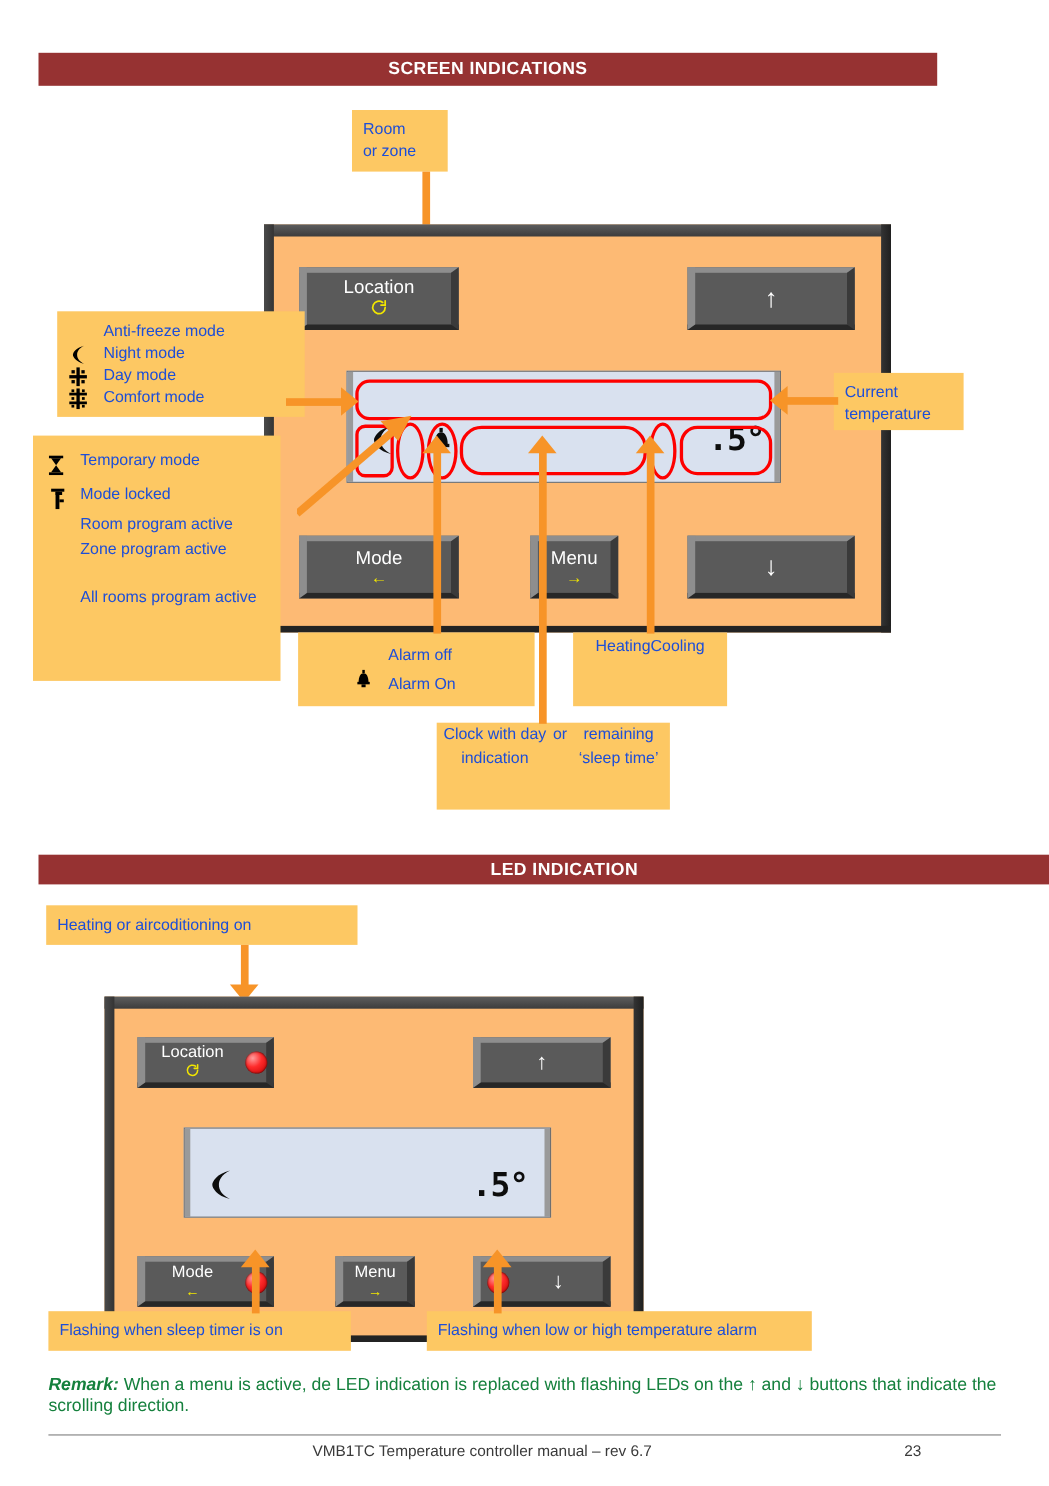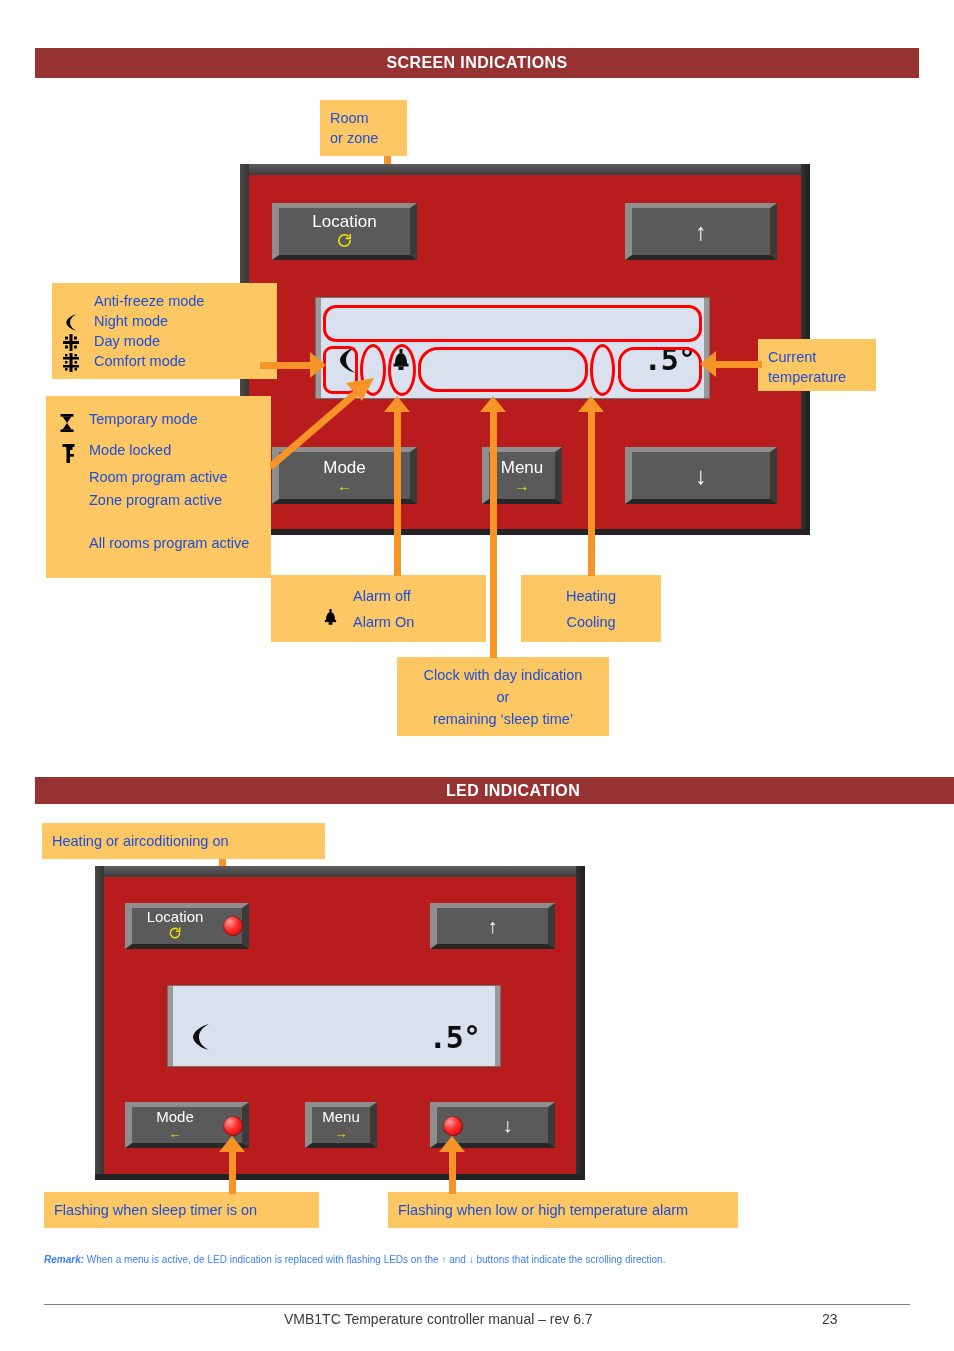--- a/index.html
+++ b/index.html
@@ -17,32 +17,32 @@
     font-weight:bold;font-size:16px;letter-spacing:.4px;
     display:flex;align-items:center;justify-content:center;
   }
 
   
   .callout{
     position:absolute;background:#fdc863;color:#1d4ed8;
     font-size:14.5px;line-height:20px;box-sizing:border-box;
   }
   .callout.pad{padding:8px 10px;}
-  .callout.center{display:flex;flex-direction:column;justify-content:center;text-align:center;}
+  .callout.center{display:flex;flex-direction:row;justify-content:center;text-align:center;}
 
   
   .oline{position:absolute;background:#f79428;}
   .oarrow{position:absolute;width:0;height:0;}
   .oarrow.down{border-left:13px solid transparent;border-right:13px solid transparent;border-top:16px solid #f79428;}
   .oarrow.up{border-left:13px solid transparent;border-right:13px solid transparent;border-bottom:16px solid #f79428;}
   .oarrow.right{border-top:13px solid transparent;border-bottom:13px solid transparent;border-left:16px solid #f79428;}
   .oarrow.left{border-top:13px solid transparent;border-bottom:13px solid transparent;border-right:16px solid #f79428;}
 
   
-  .device{position:absolute;background:#b91c1c;}
+  .device{position:absolute;background:#fdba74;margin-top:40px;}
   .device .topedge{position:absolute;left:0;top:0;width:100%;height:11px;
      background:linear-gradient(#5e5e5e,#3c3c3c);}
   .device .leftedge{position:absolute;left:0;top:0;width:9px;height:100%;
      background:linear-gradient(90deg,#4a4a4a,#343434);}
   .device .rightedge{position:absolute;right:0;top:0;width:9px;height:100%;
      background:linear-gradient(90deg,#343434,#1f1f1f);}
   .device .botedge{position:absolute;left:0;bottom:0;width:100%;height:6px;background:#232323;}
 
   
   .key{position:absolute;box-sizing:border-box;
@@ -67,31 +67,31 @@
   
   .lcd{position:absolute;background:#d9e1ef;box-sizing:border-box;
        border:1px solid #6f6f6f;
        box-shadow: -5px 0 0 #9a9a9a inset, 5px 0 0 #9a9a9a inset;}
   .lcdglyph{position:absolute;color:#0d0d0d;font-weight:bold;
             font-family:"DejaVu Sans Mono", monospace;}
 
   
   .rbox{position:absolute;border:3px solid #fe0000;border-radius:13px;box-sizing:border-box;}
   .roval{position:absolute;border:3px solid #fe0000;border-radius:50%;box-sizing:border-box;}
-  .remark{position:absolute;font-size:10px;line-height:19px;color:#3b82f6;}
+  .remark{position:absolute;font-size:16px;line-height:19px;color:#15803d;}
   .remark b{font-style:italic;}
   .footrule{position:absolute;background:#7f7f7f;height:1px;}
   .footer{position:absolute;font-size:14px;color:#3a3a3a;}
 </style>
 </head>
 <body>
 
 <div class="page">
 
-  <div class="sec-bar" style="left:35px;top:48px;width:884px;height:30px;">
+  <div class="sec-bar" style="left:35px;top:48px;width:817px;height:30px;">
     <span>SCREEN INDICATIONS</span>
   </div>
 
   <div class="callout pad" style="left:320px;top:100px;width:87px;height:56px;">
     <div>Room</div>
     <div>or zone</div>
   </div>
 
   <div class="oline" style="left:384px;top:156px;width:7px;height:140px;"></div>
   <div class="oarrow down" style="left:374px;top:285px;"></div>
@@ -193,21 +193,21 @@
       <div>Anti-freeze mode</div>
       <div>Night mode</div>
       <div>Day mode</div>
       <div>Comfort mode</div>
     </div>
   </div>
 
   <div class="oline" style="left:260px;top:362px;width:60px;height:7px;"></div>
   <div class="oarrow right" style="left:310px;top:352px;"></div>
 
-  <div class="callout" style="left:46px;top:396px;width:225px;height:182px;">
+  <div class="callout" style="left:30px;top:396px;width:225px;height:223px;">
     <div style="position:absolute;left:14px;top:18px;">
       <svg width="14" height="18" viewBox="0 0 14 18">
         <rect x="0.5" y="0" width="13" height="2.6" fill="#000"></rect>
         <rect x="0.5" y="15.4" width="13" height="2.6" fill="#000"></rect>
         <path d="M2.5 2.6 L11.5 2.6 L7 9 Z" fill="#000"></path>
         <path d="M2.5 15.4 L11.5 15.4 L7 9 Z" fill="#000"></path>
       </svg>
     </div>
     <div style="position:absolute;left:16px;top:48px;">
       <svg width="13" height="19" viewBox="0 0 13 19">

